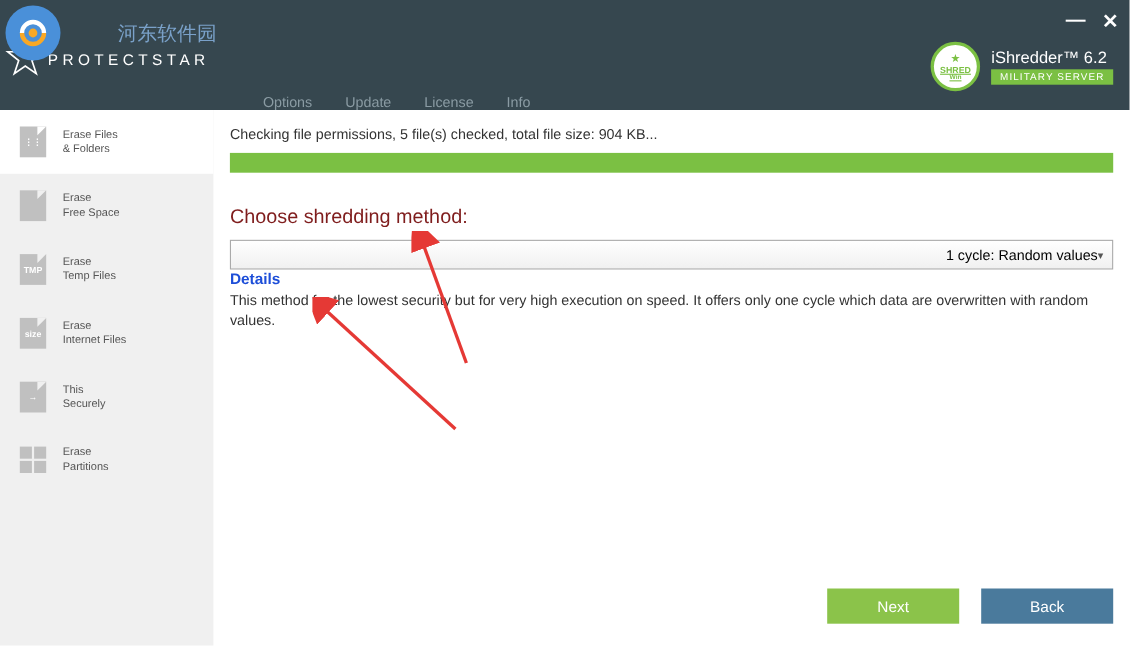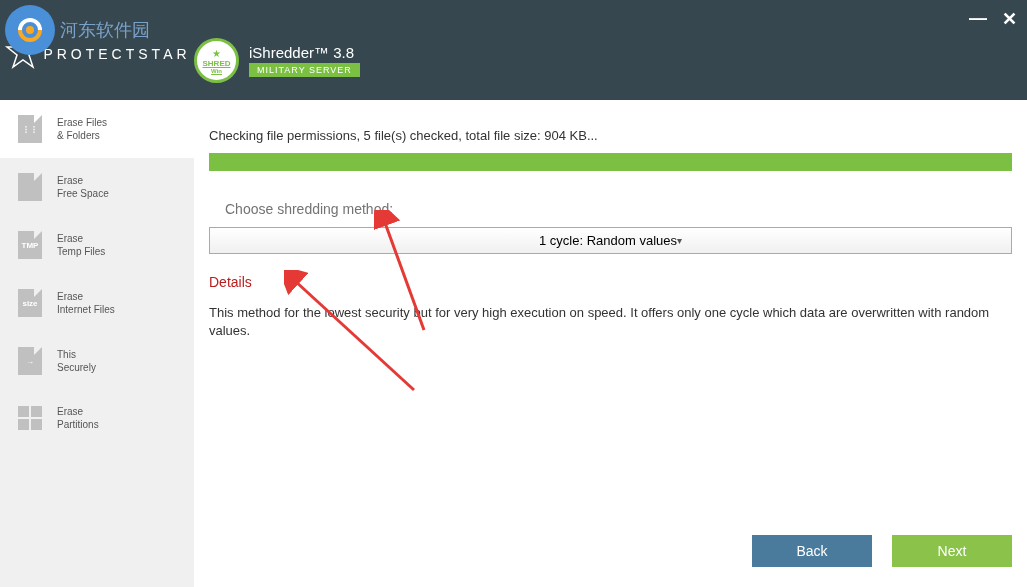--- a/index.html
+++ b/index.html
@@ -2,21 +2,21 @@
 <html><head>
   <meta charset="utf-8">
   <style>
     * { margin: 0; padding: 0; box-sizing: border-box; font-family: Arial, sans-serif; }
     body { width: 1027px; height: 587px; background: #fff; overflow: hidden; position: relative; }
     
     .header { background: #36474f; height: 100px; display: flex; position: relative; }
     .header-left { width: 194px; display: flex; flex-direction: row; align-items: center; justify-content: center; padding-top: 5px; }
     .star-icon { }
     .logo-text { color: #fff; font-size: 14px; letter-spacing: 4px; margin-top: 2px; }
-    .watermark { position: absolute; top: 5px; left: 5px; display: flex; align-items: center; z-index: 10; }
+    .watermark { position: absolute; top: 5px; left: 5px; display: flex; align-items: center; z-index: 10; gap: 47px; }
     .watermark-circle { width: 50px; height: 50px; background: #4a90d9; border-radius: 50%; display: flex; align-items: center; justify-content: center; color: #fff; font-size: 24px; font-weight: bold; }
     .watermark-text { color: #8bb8e8; font-size: 18px; margin-left: 5px; opacity: 0.8; }
     
     .header-right { flex: 1; display: flex; flex-direction: column; }
     .window-controls { display: flex; justify-content: flex-end; padding: 8px 10px; gap: 15px; }
     .window-btn { color: #fff; cursor: pointer; font-size: 18px; font-weight: bold; }
     
     .header-bottom { display: flex; justify-content: space-between; align-items: flex-end; flex: 1; }
     .menu-bar { display: flex; gap: 0; padding-left: 30px; height: 30px; }
     .menu-item { color: #8a9ba3; font-size: 13px; padding: 7px 15px; cursor: pointer; }
@@ -34,29 +34,29 @@
     .sidebar-item { display: flex; align-items: center; padding: 15px 18px; gap: 15px; cursor: pointer; color: #555; }
     .sidebar-item.active { background: #fff; }
     .sidebar-icon { width: 24px; height: 28px; background: #c0c0c0; position: relative; display: flex; align-items: center; justify-content: center; }
     .sidebar-icon::before { content: ''; position: absolute; top: 0; right: 0; width: 0; height: 0; border-left: 8px solid #f0f0f0; border-bottom: 8px solid transparent; }
     .sidebar-item.active .sidebar-icon::before { border-left-color: #fff; }
     .icon-inner { color: #fff; font-size: 8px; font-weight: bold; }
     .sidebar-label { font-size: 10px; line-height: 1.3; }
     .partition-icon { width: 24px; height: 24px; display: grid; grid-template-columns: 1fr 1fr; gap: 2px; }
     .partition-icon span { background: #c0c0c0; }
     
-    .content { flex: 1; padding: 28px 15px; position: relative; }
+    .content { flex: 1; padding: 14px 15px; position: relative; }
     .status-text { font-size: 13px; color: #333; margin-bottom: 10px; }
     .progress-bar { height: 18px; background: #7bc043; margin-bottom: 30px; }
     
-    .section-label { font-size: 14px; color: #737373; margin-bottom: 10px; margin-left: 16px; }
-    .dropdown { width: 100%; border: 1px solid #aaa; padding: 5px 8px; font-size: 13px; background: linear-gradient(#fff, #f0f0f0); display: flex; justify-content: center; align-items: center; cursor: pointer; margin-bottom: 20px; }
+    .section-label { font-size: 18px; color: #7f1d1d; margin-bottom: 10px; }
+    .dropdown { width: 100%; border: 1px solid #aaa; padding: 5px 8px; font-size: 13px; background: linear-gradient(#fff, #f0f0f0); display: flex; justify-content: flex-end; align-items: center; cursor: pointer; }
     .dropdown-arrow { font-size: 10px; color: #555; }
     
-    .details-heading { font-size: 14px; font-weight: normal; color: #b91c1c; margin-bottom: 14px; }
+    .details-heading { font-size: 14px; font-weight: bold; color: #1d4ed8; margin-bottom: 3px; }
     .details-text { font-size: 13px; color: #333; line-height: 1.4; }
     
     .arrow-svg { position: absolute; pointer-events: none; }
     
     .footer-buttons { position: absolute; bottom: 20px; right: 15px; display: flex; gap: 20px; }
     .btn { width: 120px; height: 32px; border: none; color: #fff; font-size: 14px; cursor: pointer; display: flex; align-items: center; justify-content: center; }
     .btn-back { background: #4a7a9c; }
     .btn-next { background: #8bc34a; }
   </style>
 </head>
@@ -79,28 +79,34 @@
       <polygon points="20,2 24,14 36,14 26,22 30,34 20,27 10,34 14,22 4,14 16,14" fill="none" stroke="#fff" stroke-width="1.5"></polygon>
     </svg>
     <div class="logo-text">PROTECTSTAR</div>
   </div>
   <div class="header-right">
     <div class="window-controls">
       <span class="window-btn">—</span>
       <span class="window-btn">✕</span>
     </div>
     <div class="header-bottom">
+      <div class="menu-bar">
+        <div class="menu-item">Options</div>
+        <div class="menu-item">Update</div>
+        <div class="menu-item">License</div>
+        <div class="menu-item">Info</div>
+      </div>
       <div class="product-badge">
         <div class="shred-circle">
           <span class="shred-star">★</span>
           <span class="shred-text">SHRED</span>
           <span class="shred-text" style="font-size:6px">Win</span>
         </div>
         <div class="product-info">
-          <div class="product-name">iShredder™ 3.8</div>
+          <div class="product-name">iShredder™ 6.2</div>
           <div class="product-edition">MILITARY SERVER</div>
         </div>
       </div>
     </div>
   </div>
 </div>
 
 <div class="main">
   <div class="sidebar">
     <div class="sidebar-item active">
@@ -174,17 +180,17 @@
     <svg class="arrow-svg" style="left:90px; top:170px;" width="140" height="130">
       <defs>
           <marker id="ah2" markerWidth="10" markerHeight="10" refX="2" refY="5" orient="auto">
             <polygon points="0,0 10,5 0,10" fill="#e53935"></polygon>
           </marker>
         </defs>
       <line x1="130" y1="120" x2="10" y2="10" stroke="#e53935" stroke-width="3" marker-end="url(#ah2)"></line>
     </svg>
 
     <div class="footer-buttons">
+      <button class="btn btn-next">Next</button>
       <button class="btn btn-back">Back</button>
-      <button class="btn btn-next">Next</button>
     </div>
   </div>
 </div>
 
 </body></html>

